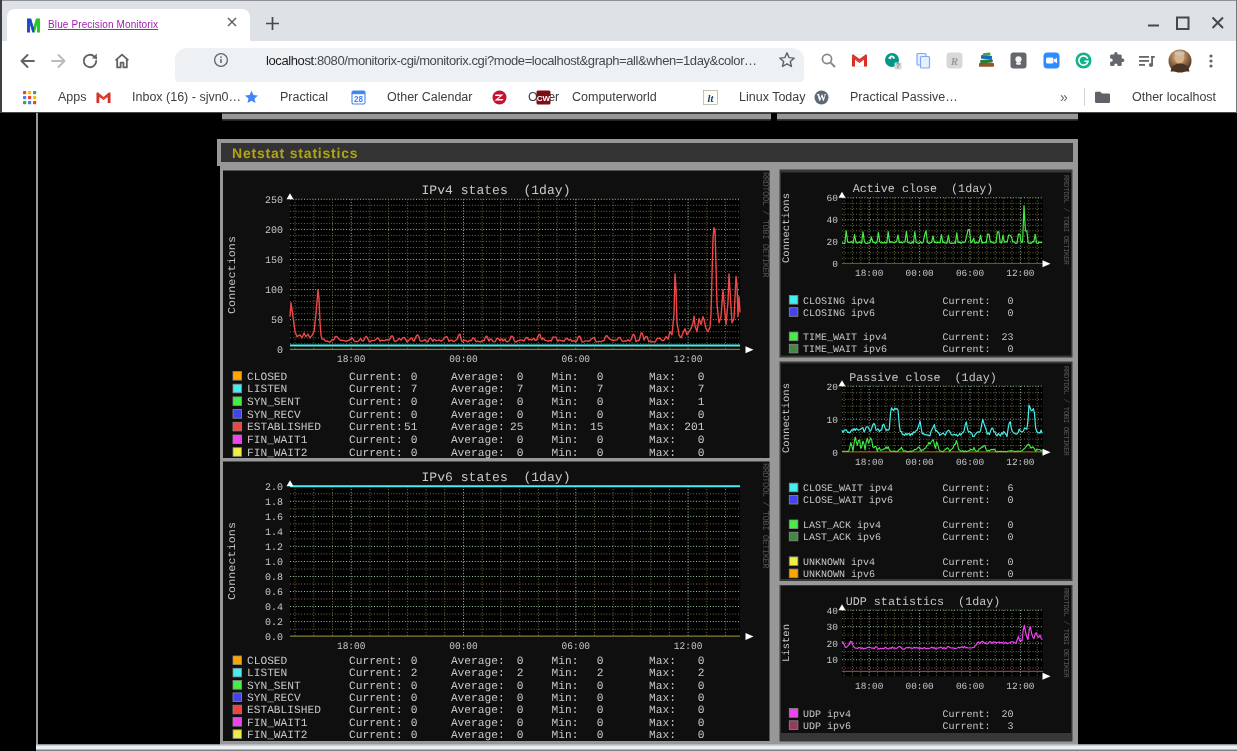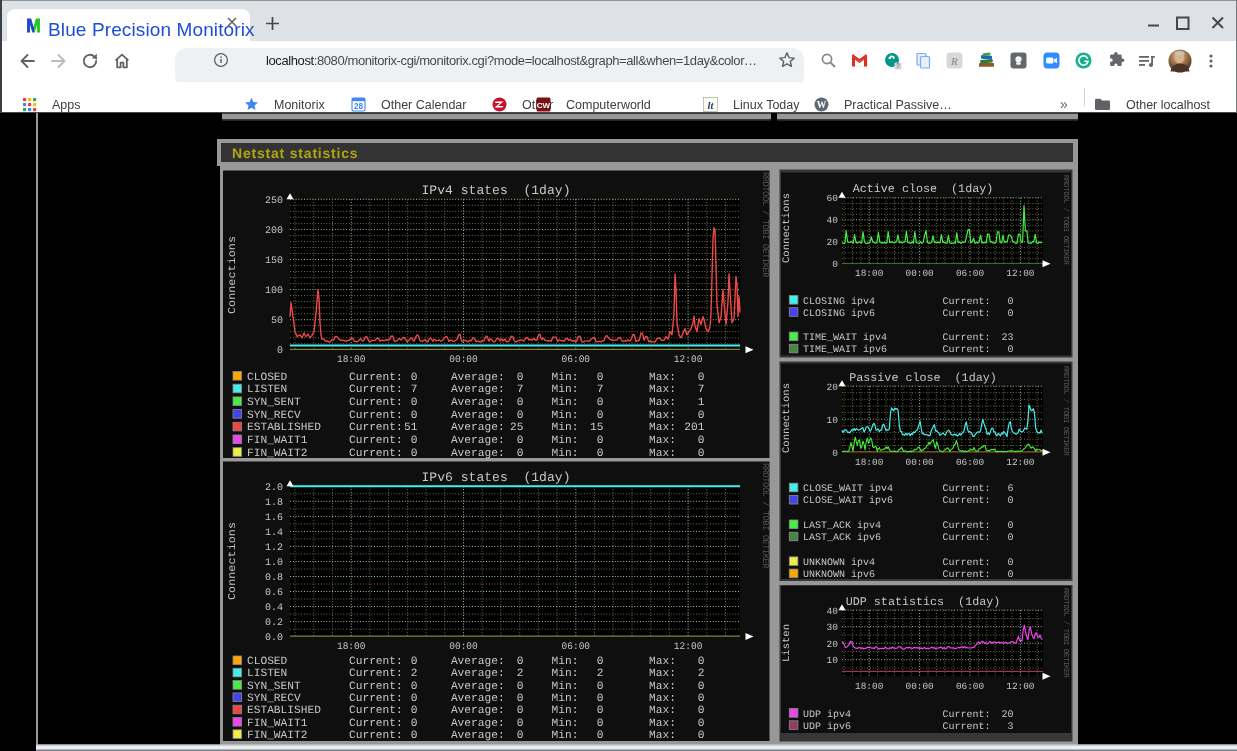--- a/index.html
+++ b/index.html
@@ -4,33 +4,33 @@
 html,body { width:1237px; height:751px; overflow:hidden; background:#000;
   font-family:"Liberation Sans", sans-serif; }
 #win { position:relative; width:1237px; height:751px; }
 #tabstrip { position:absolute; left:0; top:0; width:1237px; height:41px; background:#dee1e6;
   border-top:1px solid #8f9296; }
 #ledge { position:absolute; left:0; top:0; width:2px; height:113px; background:#3b3e42; z-index:5; }
 #redge { position:absolute; right:0; top:0; width:1px; height:113px; background:#75787c; z-index:5; }
 #tab { position:absolute; left:7px; top:8px; width:243px; height:33px; background:#fff;
   border-radius:8px 8px 0 0; }
 #tab .fav { position:absolute; left:18px; top:8px; }
-#tab .ttl { position:absolute; left:41px; top:9.5px; font-size:19px; letter-spacing:0.12px; color:#1d4ed8; white-space:nowrap; }
+#tab .ttl { position:absolute; left:41px; top:9.5px; font-size:10px; letter-spacing:0.12px; color:#a21caf; white-space:nowrap;text-decoration:underline; }
 #tab .cls { position:absolute; left:218px; top:6px; font-size:14px; color:#5f6368; }
 #newtab { position:absolute; left:262px; top:13px; width:20px; height:20px; color:#45484d;
   font-size:20px; line-height:20px; text-align:center; font-weight:400; }
 #wbtns { position:absolute; right:10px; top:14px; color:#45484d; }
 #toolbar { position:absolute; left:0; top:41px; width:1237px; height:41px; background:#fff; }
 .tbi { position:absolute; top:10px; }
 #omni { position:absolute; left:175px; top:7px; width:629px; height:40px; background:#eef1f3;
   border-radius:12px; }
 #omni .url { position:absolute; left:91px; top:4.5px; font-size:13px; letter-spacing:-0.4px; color:#46494d; white-space:nowrap; }
 #bookbar { position:absolute; left:0; top:82px; width:1237px; height:31px; background:#fff;
   border-bottom:1px solid #4a4a4a; }
-.bmi { position:absolute; top:0; height:30px; display:flex; align-items:flex-end; gap:15px;
+.bmi { position:absolute; top:0; height:30px; display:flex; align-items:center; gap:21px;
   font-size:12.5px; color:#3c4043; white-space:nowrap; }
 .bmi svg { flex:none; }
 #content { position:absolute; left:0; top:113px; width:1237px; height:638px;margin-left:36px; }
 </style></head>
 <body>
 <div id="win">
   <div id="ledge"></div>
     <div id="redge"></div>
     <div id="tabstrip">
     <div id="tab">
@@ -169,25 +169,33 @@
           <rect x="11" y="1" width="3.2" height="3.2" rx="0.6" fill="#34a853"></rect>
           <rect x="1" y="6" width="3.2" height="3.2" rx="0.6" fill="#4285f4"></rect>
           <rect x="6" y="6" width="3.2" height="3.2" rx="0.6" fill="#ea4335"></rect>
           <rect x="11" y="6" width="3.2" height="3.2" rx="0.6" fill="#fbbc05"></rect>
           <rect x="1" y="11" width="3.2" height="3.2" rx="0.6" fill="#34a853"></rect>
           <rect x="6" y="11" width="3.2" height="3.2" rx="0.6" fill="#4285f4"></rect>
           <rect x="11" y="11" width="3.2" height="3.2" rx="0.6" fill="#ea4335"></rect>
         </svg>
         <span>Apps</span>
       </div>
+    <div class="bmi" style="left:96px">
+        <svg width="15" height="15" viewBox="0 0 15 15">
+          <rect x="0.5" y="2" width="14" height="11" rx="1.2" fill="#fff" stroke="#e0e0e0" stroke-width="0.4"></rect>
+          <path d="M0.5 3.6 v9.4 h2.8 V6.9 L7.5 10 l4.2-3.1 v6.1 h2.8 V3.6 L7.5 8.6 Z" fill="#d93025"></path>
+          <path d="M0.5 4 v-.5 c0-.9 1.1-1.5 1.9-.8 L7.5 7 l5.1-4.3 c.8-.7 1.9-.1 1.9.8 V4 L7.5 8.6 Z" fill="#d93025"></path>
+        </svg>
+        <span>Inbox (16) - sjvn0…</span>
+      </div>
     <div class="bmi" style="left:244px">
         <svg width="15" height="15" viewBox="0 0 15 15">
           <path d="M7.5 0.8 l1.9 4.3 4.6.4 -3.5 3.1 1 4.5 -4-2.4 -4 2.4 1-4.5 L1 5.5 l4.6-.4 Z" fill="#4285f4"></path>
         </svg>
-        <span>Monitorix</span>
+        <span>Practical</span>
       </div>
     <div class="bmi" style="left:351px">
         <svg width="15" height="15" viewBox="0 0 15 15">
           <rect x="1" y="1" width="13" height="13" rx="1.4" fill="#fff" stroke="#4285f4" stroke-width="1.1"></rect>
           <rect x="1" y="1" width="13" height="3.2" fill="#4285f4"></rect>
           <text x="7.5" y="12" font-size="8.2" text-anchor="middle" fill="#4285f4" font-family="Liberation Sans, sans-serif" font-weight="bold">28</text>
         </svg>
         <span>Other Calendar</span>
       </div>
     <div class="bmi" style="left:492px">

